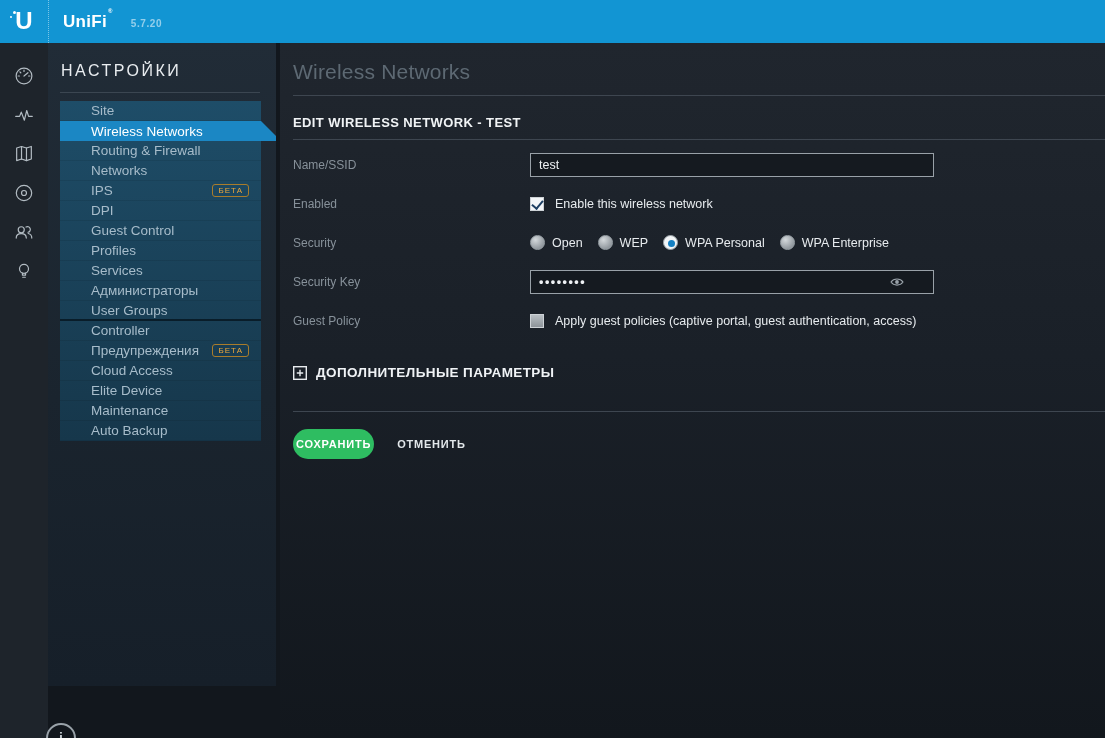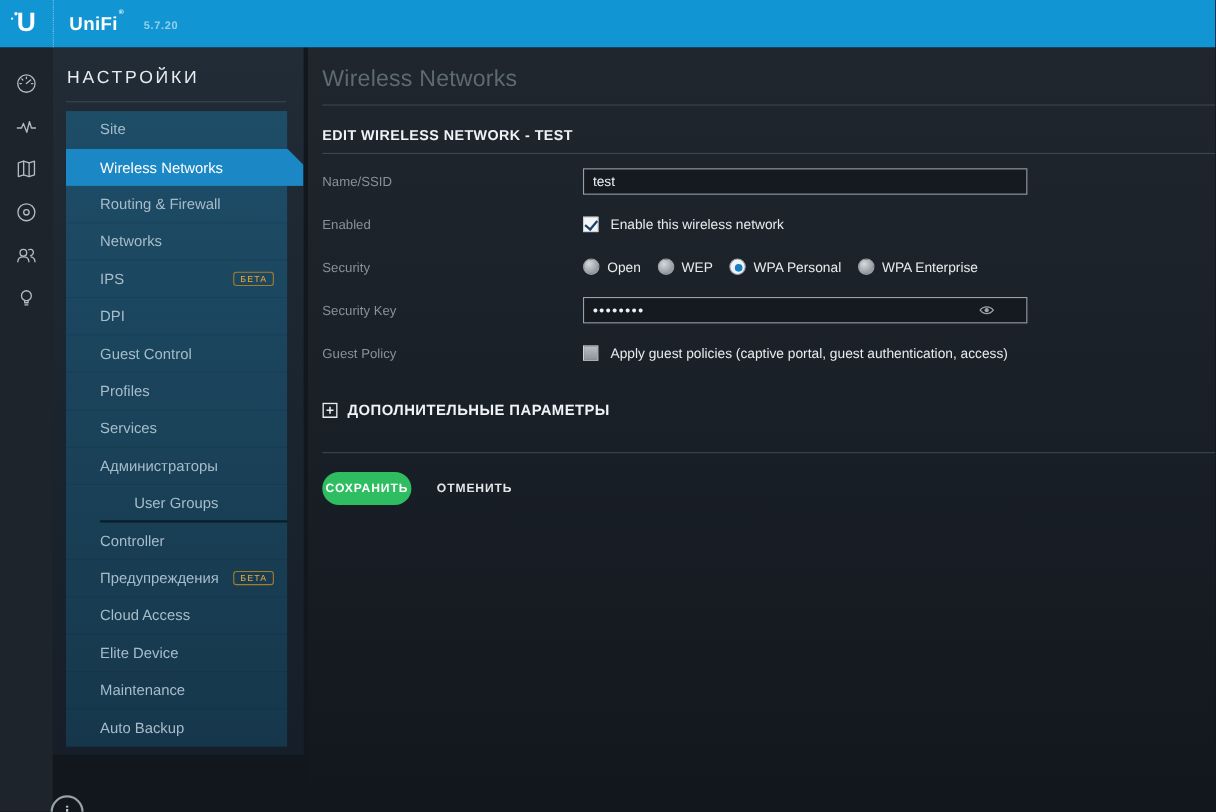--- a/index.html
+++ b/index.html
@@ -45,33 +45,33 @@
   
   .settings-panel {
     position:absolute; top:43px; left:44px; width:232px; height:643px;
     background:linear-gradient(180deg,#212c37 0%, #1a242e 55%, #161f29 100%);
     padding:19px 16px 0 16px; z-index:1;
   }
   .settings-title { color:#e9edf0; font-size:16px; font-weight:500; letter-spacing:2.5px; padding-left:1px; }
   .settings-divider { border:none; border-top:1px solid #3b4651; margin-top:12px; }
   .menu { margin-top:8px; width:201px; background:linear-gradient(180deg,#1e4d68 0%, #16374b 100%); overflow:visible; }
   .menu-item {
-    height:34px; display:flex; align-items:center; justify-content:space-between;
+    height:20px; display:flex; align-items:center; justify-content:space-between;
     padding:0 12px 0 31px; cursor:pointer;
     border-bottom:1px solid rgba(0,0,0,.08);
     text-align:right;
   }
   .mi-label { color:#a7bcca; font-size:13.5px; }
   .menu-item.active {
     width:216px; background:#1b87c4;
     clip-path:polygon(0 0, 201px 0, 216px 15px, 216px 100%, 0 100%);
     border-bottom:none;
   }
   .menu-item.active .mi-label { color:#ffffff; font-weight:500; }
-  .menu-item.group-end { border-bottom:2px solid rgba(7,23,34,.85);margin-left:31px; }
+  .menu-item.group-end { border-bottom:2px solid rgba(7,23,34,.85); }
   .beta-badge {
     color:#eda73b; border:1px solid #a97c2b; border-radius:3px;
     font-size:8px; font-weight:normal; letter-spacing:1px; padding:2px 5px 1px 5px; line-height:1;
   }
 
   
   .main { position:absolute; top:43px; left:280px; right:0; bottom:0;
     background:linear-gradient(180deg,#20262e 0%, #1a2028 45%, #12171d 100%);
     padding-left:13px; z-index:0;
   }

